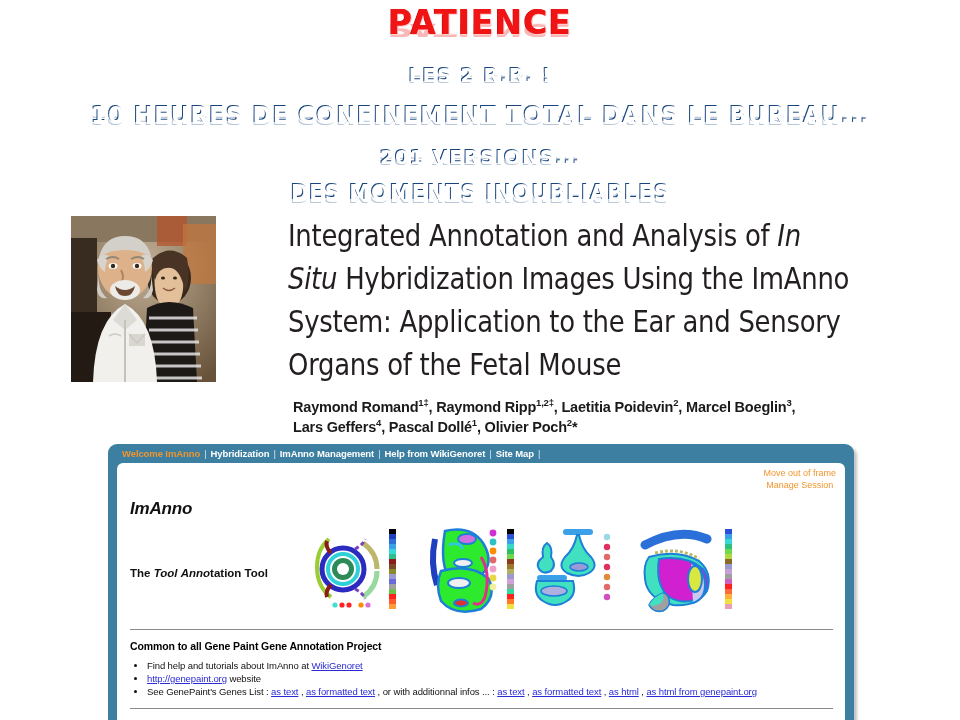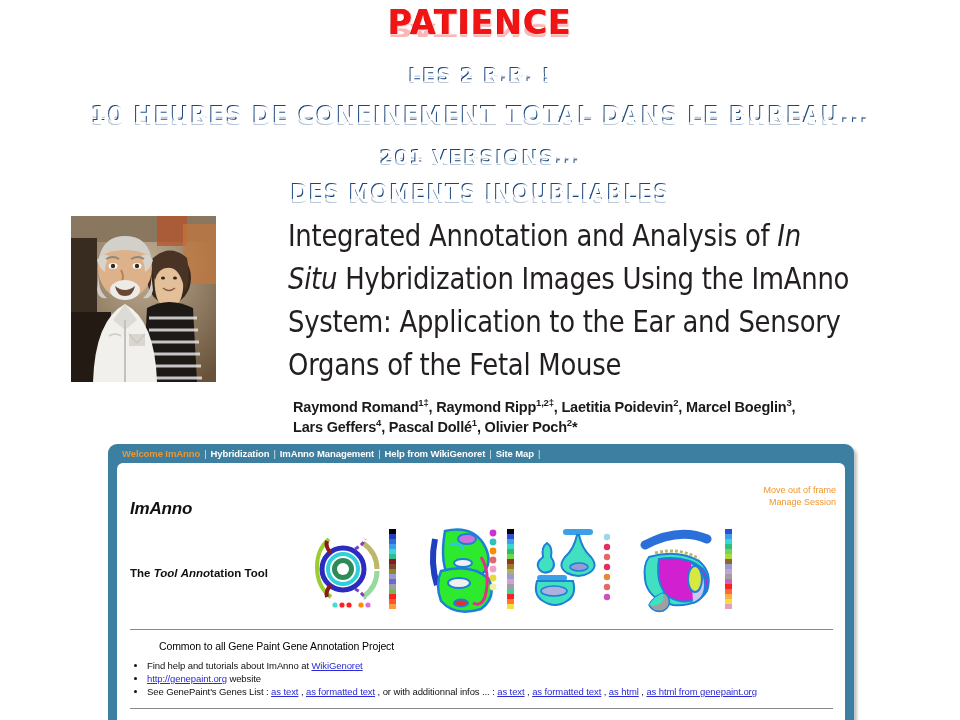--- a/index.html
+++ b/index.html
@@ -162,22 +162,22 @@
     right: 9px;
     bottom: 0;
     background: #ffffff;
     border-radius: 6px 6px 0 0;
     overflow: hidden;
   }
 
   .corner-links {
     position: absolute;
     right: 9px;
-    top: 22px;
-    text-align: right;
+    top: 5px;
+    text-align: center;
     font-size: 9px;
     color: #f0952e;
     line-height: 11.5px;
   }
   .corner-links div { cursor: pointer; }
 
   .brand {
     position: absolute;
     left: 13px;
     top: 36px;
@@ -222,24 +222,23 @@
     height: 1px;
     background: #8a8a8a;
   }
   .rule.r1 { top: 166px; }
   .rule.r2 { top: 245px; }
 
   .section-head {
     position: absolute;
     left: 13px;
     font-size: 10.5px;
-    font-weight: normal;
+    font-weight: bold;
     color: #000000;
     letter-spacing: -0.1px;
-    margin-left: 29px;
   }
   .section-head.s1 { top: 177px; }
   .section-head.s2 { top: 255px; }
 
   .bullets {
     position: absolute;
     left: 18px;
     top: 196px;
     margin: 0;
     padding: 0 0 0 12px;

